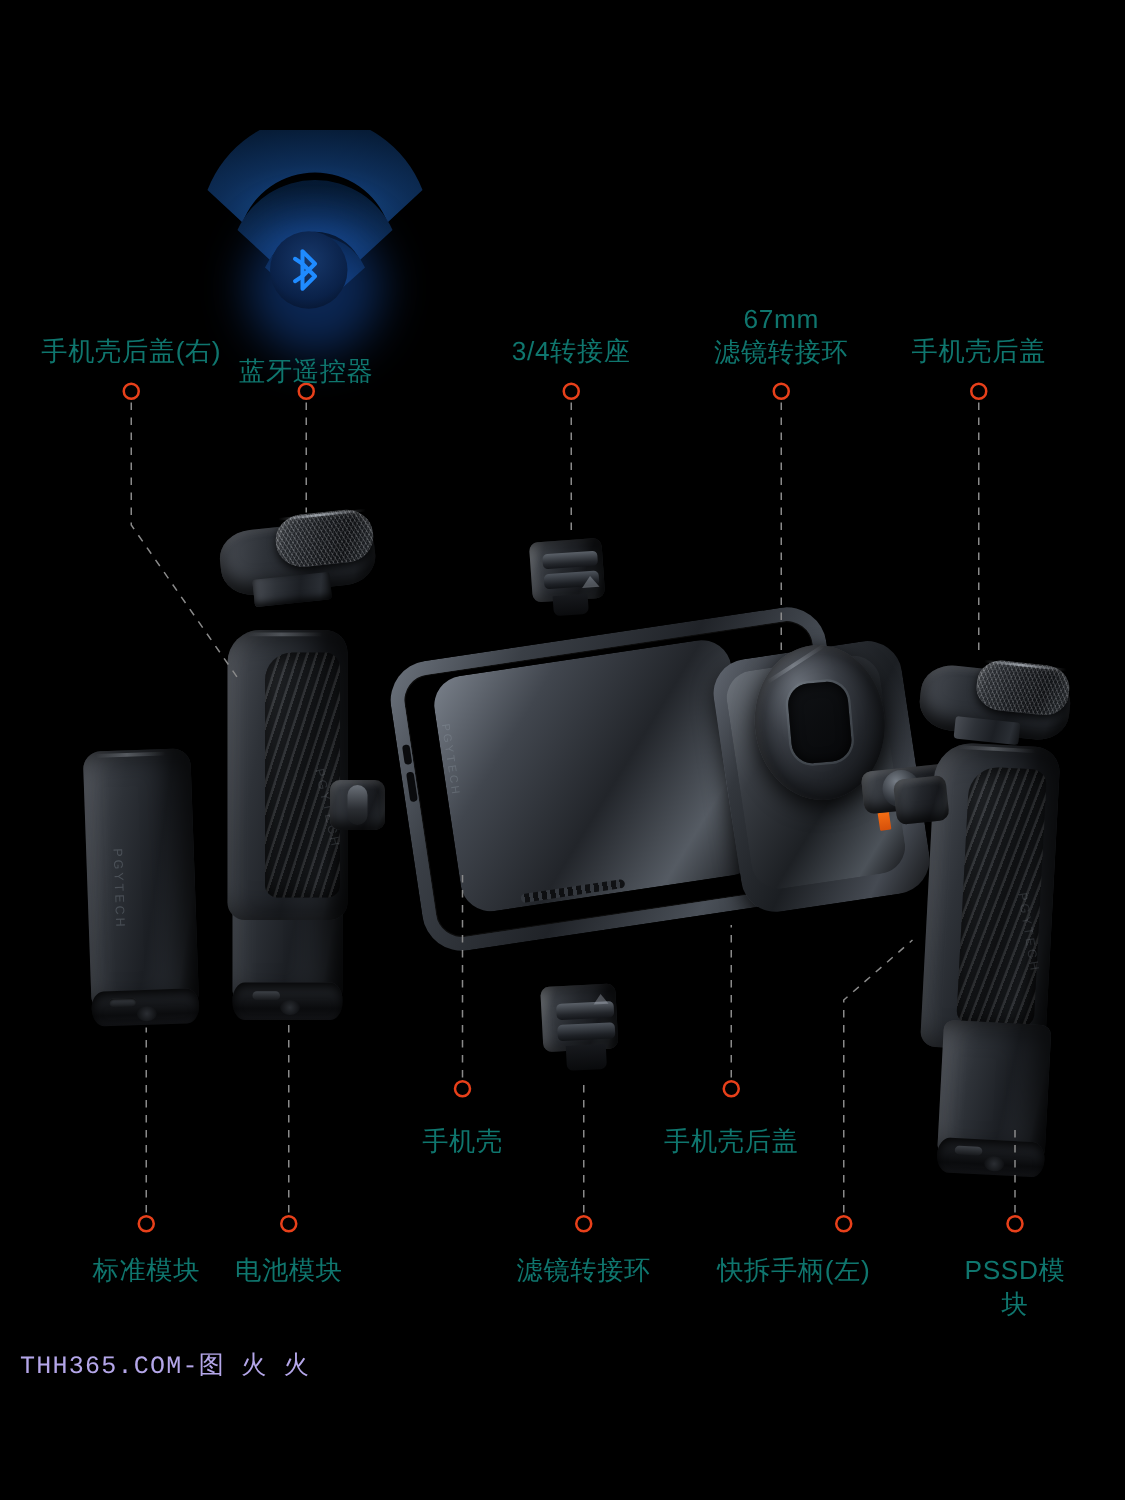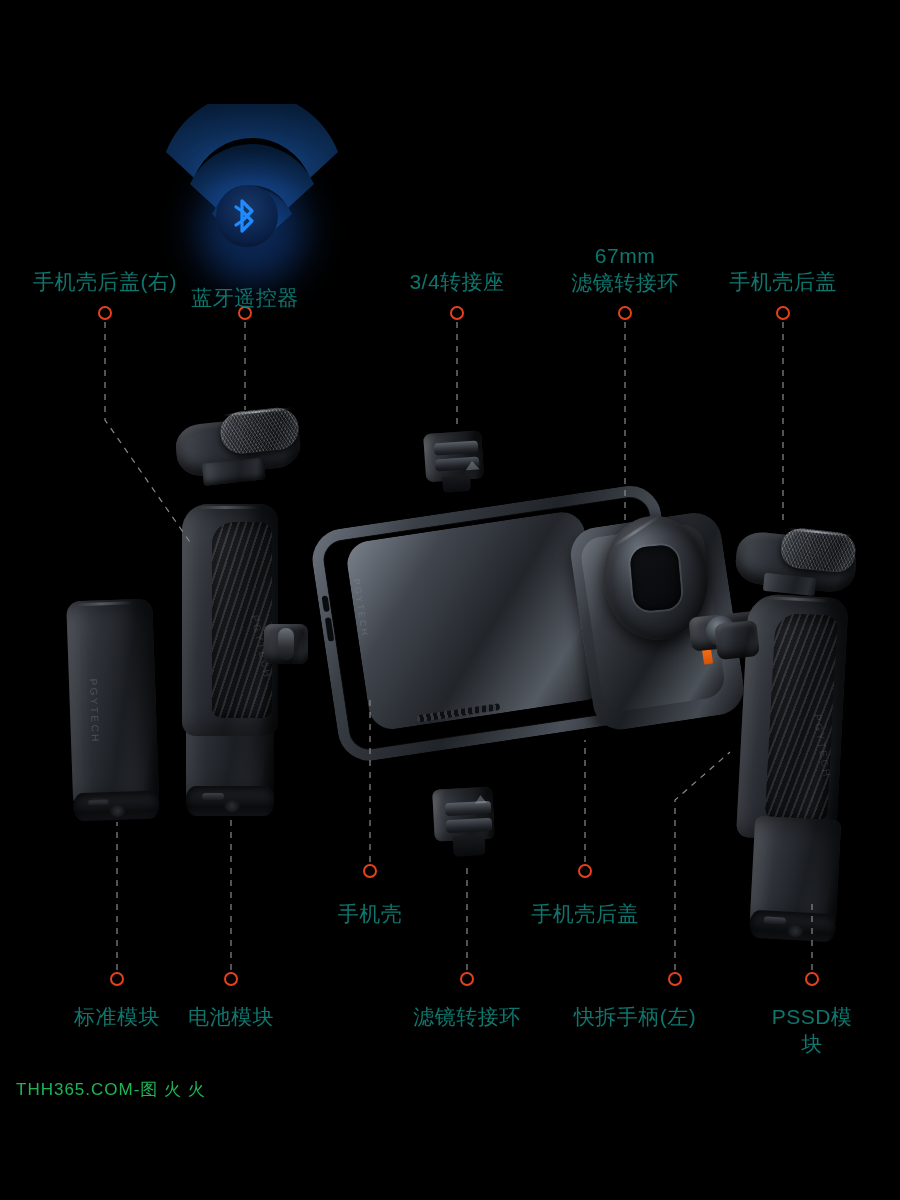--- a/index.html
+++ b/index.html
@@ -32,24 +32,24 @@
     letter-spacing: 0.5px;
     white-space: pre-line;
     text-align: center;
     transform: translateX(-50%);
     font-weight: 400;
   }
   .watermark {
     position: absolute;
     left: 16px;
     top: 1078px;
-    color: #22c55e;
-    font-size: 17px;
+    color: #c4b5fd;
+    font-size: 20px;
     letter-spacing: 1px;
-    font-family: Liberation Sans, sans-serif;
+    font-family: Liberation Mono, monospace;
     opacity: .92;
   }
   
   .part { position: absolute; }
   .metal {
     background:
       linear-gradient(112deg,#5d6166 0%,#3a3e44 18%,#24272c 45%,#181a1e 70%,#2c3035 88%,#15171a 100%);
   }
   .metal-soft {
     background:

